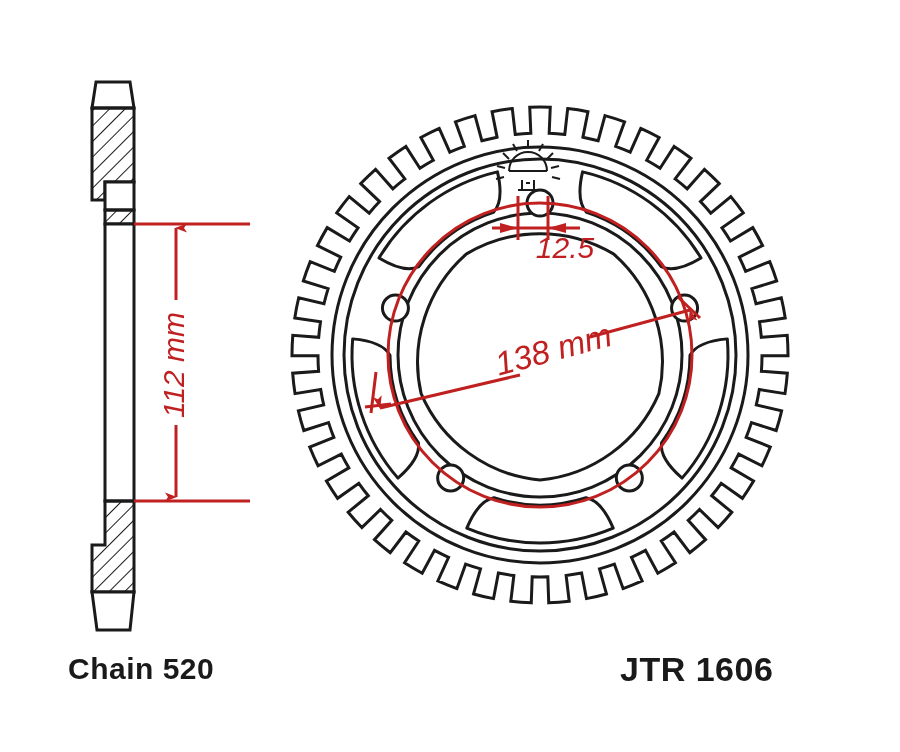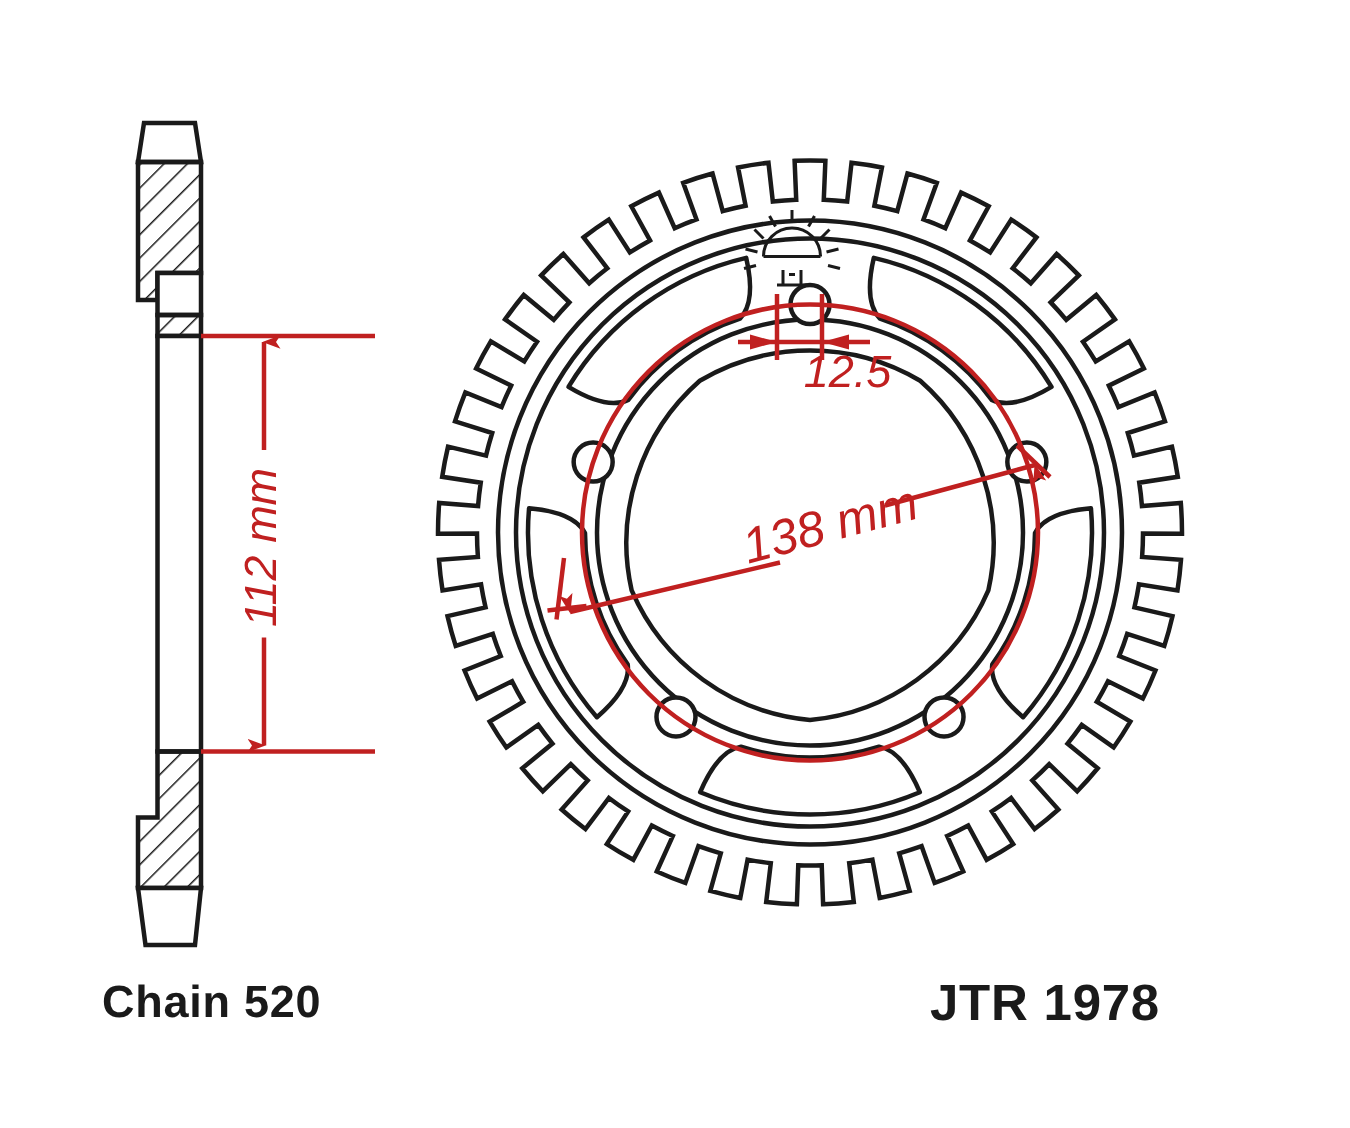--- a/index.html
+++ b/index.html
@@ -161,15 +161,15 @@
         <line x1="678" y1="297" x2="700" y2="318" stroke="#c02020" stroke-width="3"></line>
         <line x1="380" y1="408" x2="520" y2="375" stroke="#c02020" stroke-width="3" marker-start="url(#arrow-diag)"></line>
         <line x1="690" y1="310" x2="590" y2="337" stroke="#c02020" stroke-width="3" marker-start="url(#arrow-diag)"></line>
         <text x="554" y="352" transform="rotate(-15 554 352)" text-anchor="middle" dominant-baseline="middle" font-family="Liberation Sans, sans-serif" font-size="33" font-style="italic" fill="#c02020">138 mm</text>
       </g>
     </g>
   </svg>
 
   <div class="caption-layer">
     <div class="caption" id="chain-label">Chain 520</div>
-    <div class="caption" id="part-number-label">JTR 1978</div>
+    <div class="caption" id="part-number-label">JTR 1606</div>
   </div>
 </div>
 
 </body></html>

